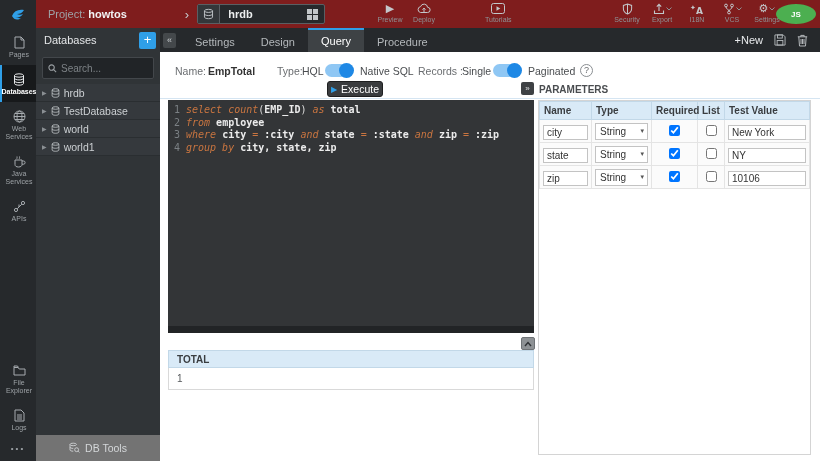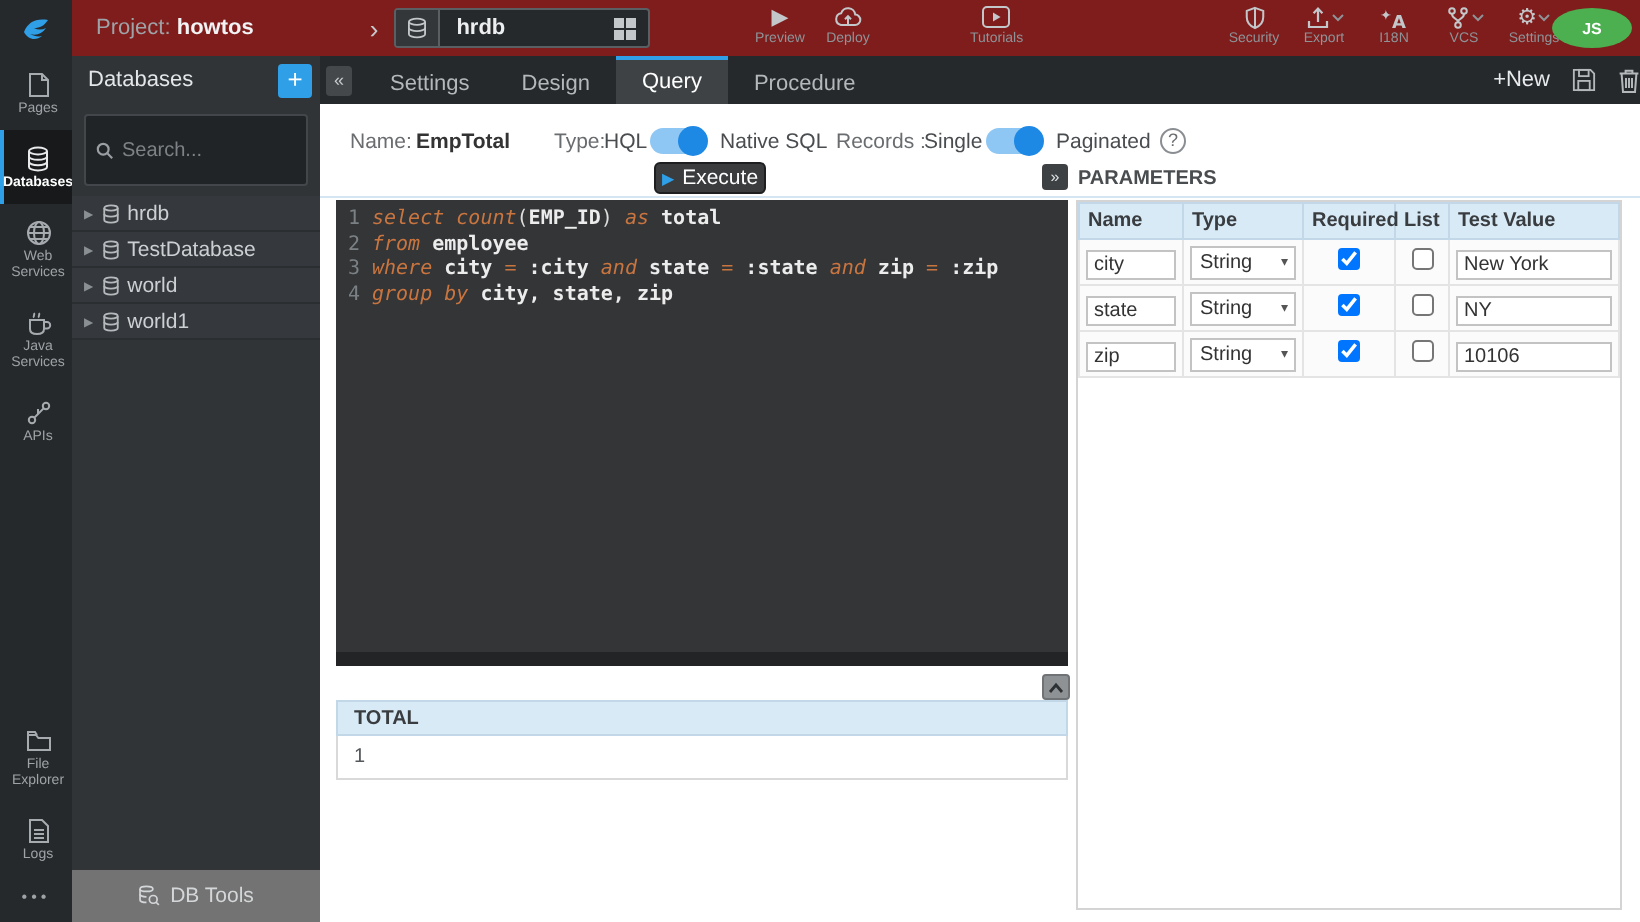--- a/index.html
+++ b/index.html
@@ -38,35 +38,35 @@
   .rail-item.active .rlb { color:#fff; font-weight:bold; }
   .rail-item.active .ric { color:#e8eaec; }
   .rail-spacer { flex:1; }
   .rail-more { text-align:center; color:#9ea3a7; font-size:8px; letter-spacing:2px; padding:6px 0 8px; cursor:pointer; }
 
   
   .panel { position:absolute; left:36px; top:28px; width:124px; height:433px; background:#303437; display:flex; flex-direction:column; }
   .panel-hdr { height:24px; display:flex; align-items:center; padding:0 4px 0 8px; }
   .panel-title { flex:1; font-size:11px; color:#e4e6e8; }
   .addbtn { width:17px; height:17px; background:var(--accent,#2f9fe8); color:#fff; border-radius:2px; font-size:13px; line-height:15px; text-align:center; cursor:pointer; }
-  .searchbox { margin:5px 6px; height:36px; background:#212427; border:1px solid #43474b; border-radius:2px; display:flex; align-items:center; padding:0 5px; gap:4px; }
+  .searchbox { margin:5px 6px; height:22px; background:#212427; border:1px solid #43474b; border-radius:2px; display:flex; align-items:center; padding:0 5px; gap:4px; }
   .searchbox input { flex:1; background:transparent; border:none; outline:none; color:#cfd3d6; font-size:10px; width:70px; }
   .searchbox input::placeholder { color:#7d8286; }
   .dblist { }
   .dbrow { height:18px; display:flex; align-items:center; gap:4px; padding:0 6px; background:#35393d; border-bottom:1px solid #2a2e31; font-size:10.5px; color:#ccd0d3; cursor:pointer; }
   .dbrow .exp { color:#8a8f93; font-size:6px; }
   .panel-foot { margin-top:auto; height:26px; background:#737373; display:flex; align-items:center; justify-content:center; gap:5px; font-size:10.5px; color:#d4d7d9; cursor:pointer; }
 
   
   .main { position:absolute; left:160px; top:28px; width:660px; height:433px; background:#fff; }
   .tabbar { position:absolute; left:0; top:0; width:660px; height:24px; background:#26292c; display:flex; align-items:center; }
   .collapse-left { width:13px; height:15px; background:#44484b; border-radius:2px; color:#c9cdd0; font-size:9px; line-height:14px; text-align:center; margin:0 6px 0 3px; cursor:pointer; }
   .tab { height:24px; line-height:24px; padding:0 13px; font-size:11px; color:#b4b8bb; cursor:pointer; border-top:2px solid transparent; }
   .tab.active { background:#3e4245; color:#fff; border-top:2px solid var(--accent,#2f9fe8); line-height:22px; }
-  .tab-right { margin-left:auto; display:flex; align-items:center; gap:11px; padding-right:0; }
+  .tab-right { margin-left:auto; display:flex; align-items:center; gap:11px; padding-right:12px; }
   .newlink { font-size:11px; color:#e8eaec; cursor:pointer; }
   .ibtn { color:#b4b8bb; display:flex; align-items:center; cursor:pointer; }
 
   .content { position:absolute; left:0; top:24px; width:660px; height:409px; background:#fff; }
   .hdr-divider { position:absolute; left:0; top:46px; width:660px; border-top:1px solid #d5e5f2; }
 
   .lbl { position:absolute; font-size:10.5px; color:#6a6d70; }
   .val { position:absolute; font-size:10.5px; color:#333; font-weight:bold; }
   .toggle { position:absolute; width:28px; height:13px; border-radius:7px; background:#8fc7f4; cursor:pointer; }
   .toggle .knob { position:absolute; right:-1px; top:-1px; width:15px; height:15px; border-radius:50%; background:var(--knob,#1e88e5); }

